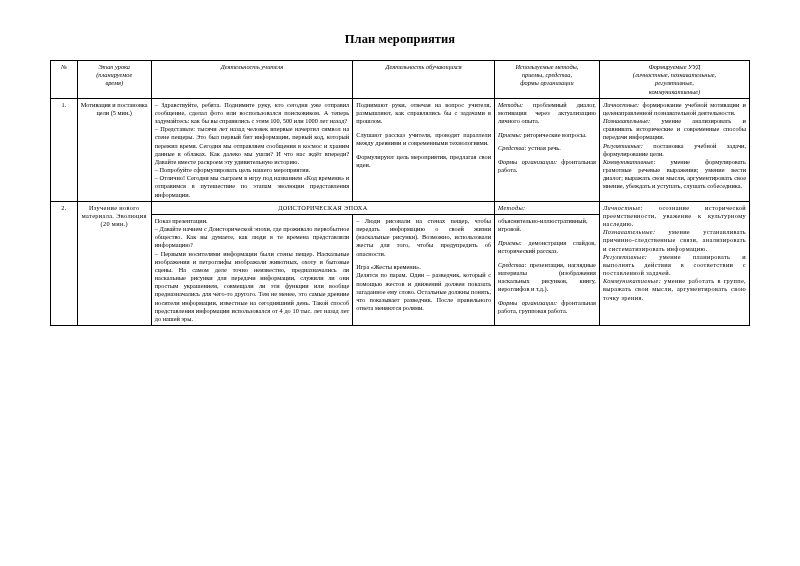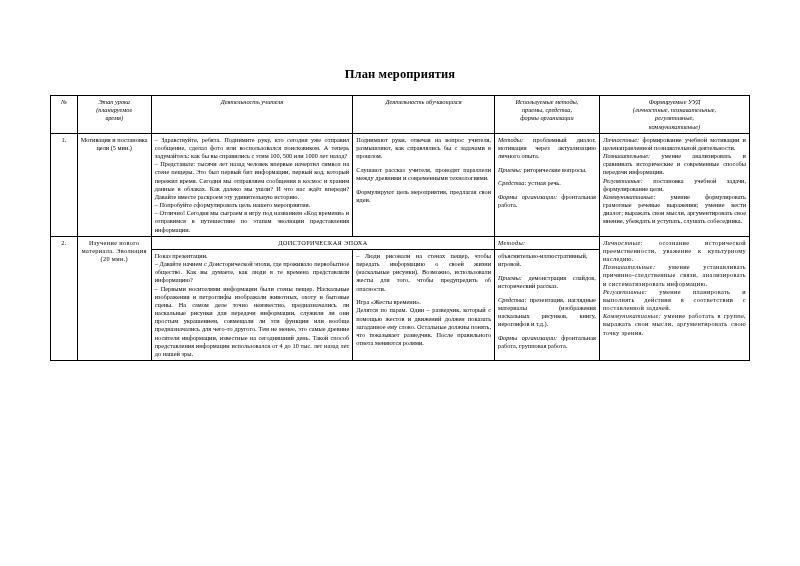--- a/index.html
+++ b/index.html
@@ -20,21 +20,21 @@
     position: relative;
     box-sizing: border-box;
     padding: 0;
   }
   .doc-title {
     text-align: center;
     font-weight: bold;
     font-size: 12.5px;
     letter-spacing: 0.1px;
     margin: 0;
-    padding-top: 67px;
+    padding-top: 32px;
     padding-bottom: 13px;
     font-family: "Liberation Serif", "DejaVu Serif", serif;
   }
   table.plan {
     border-collapse: collapse;
     table-layout: fixed;
     width: 700px;
     margin: 0 auto;
     border: 1px solid #000;
   }

